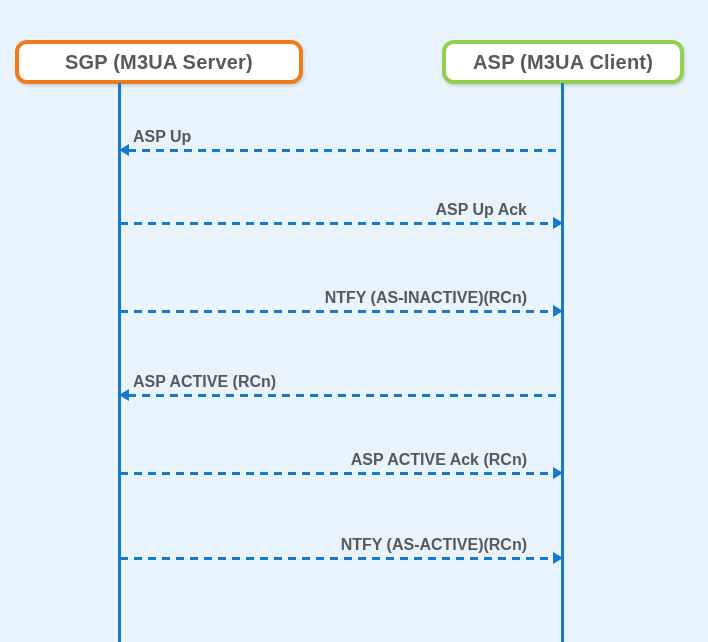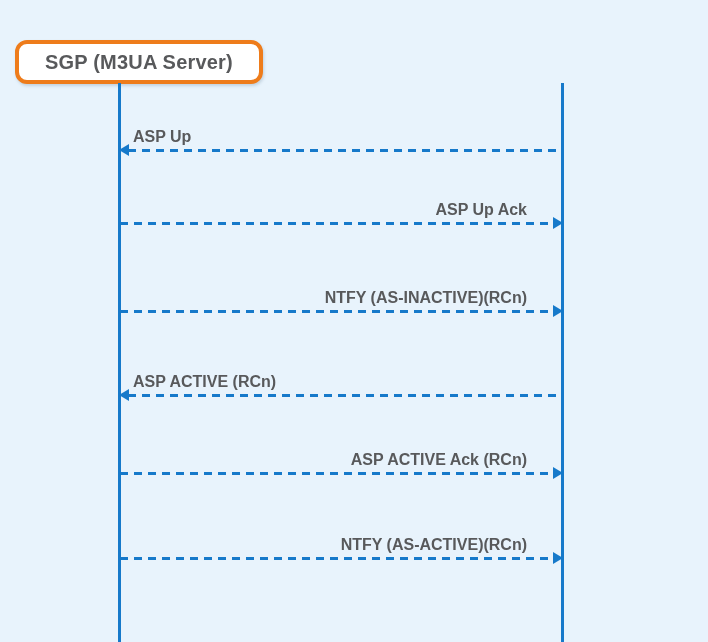--- a/index.html
+++ b/index.html
@@ -26,21 +26,21 @@
     justify-content: center;
     box-shadow: 1px 2px 3px rgba(110, 135, 160, 0.30);
   }
   .actor-box .actor-label {
     font-size: 20px;
     font-weight: 700;
     color: #58595b;
     white-space: nowrap;
     letter-spacing: 0.2px;
   }
-  .actor-sgp { left: 15px;  width: 248px; border-color: #ee7c1b; }
+  .actor-sgp { left: 15px;  width: 288px; border-color: #ee7c1b; }
   .actor-asp { left: 442px; width: 242px; border-color: #90d04e; }
 
   
   .lifeline {
     position: absolute;
     top: 83px;
     height: 559px;
     width: 3px;
     background: #1679ca;
   }
@@ -84,20 +84,23 @@
   .msg.dir-right .label { right: 36px; }
 </style>
 </head>
 <body>
 
 <div class="canvas">
 
   <div class="actor-box actor-sgp">
     <span class="actor-label">SGP (M3UA Server)</span>
   </div>
+  <div class="actor-box actor-asp">
+    <span class="actor-label">ASP (M3UA Client)</span>
+  </div>
 
   <div class="lifeline lifeline-sgp"></div>
   <div class="lifeline lifeline-asp"></div>
 
   <div class="msg dir-left" style="top:150px">
     <div class="label">ASP Up</div>
     <div class="line"></div>
     <div class="head"></div>
   </div>
 

